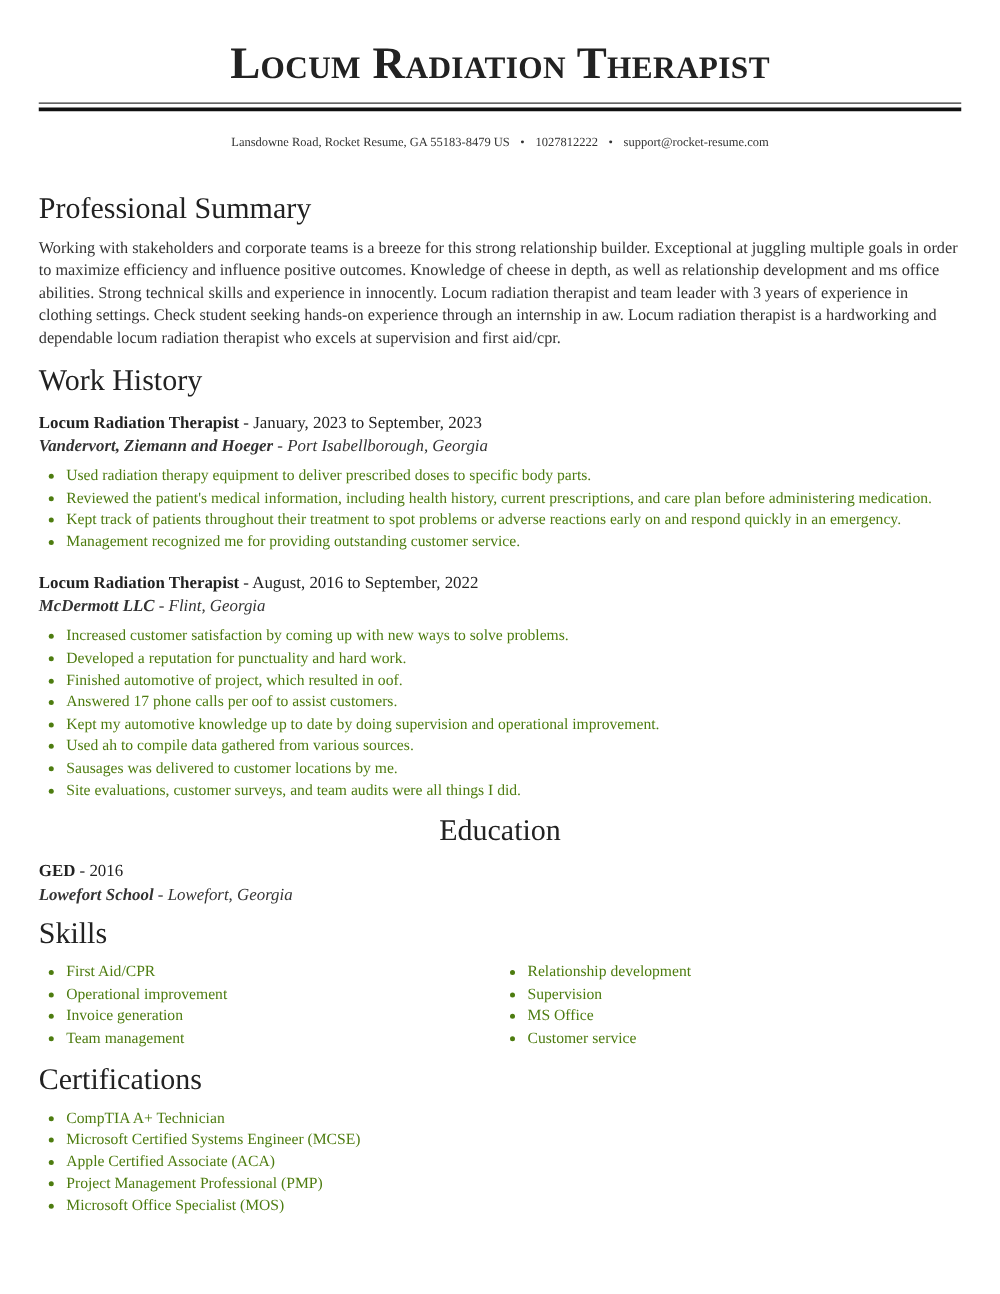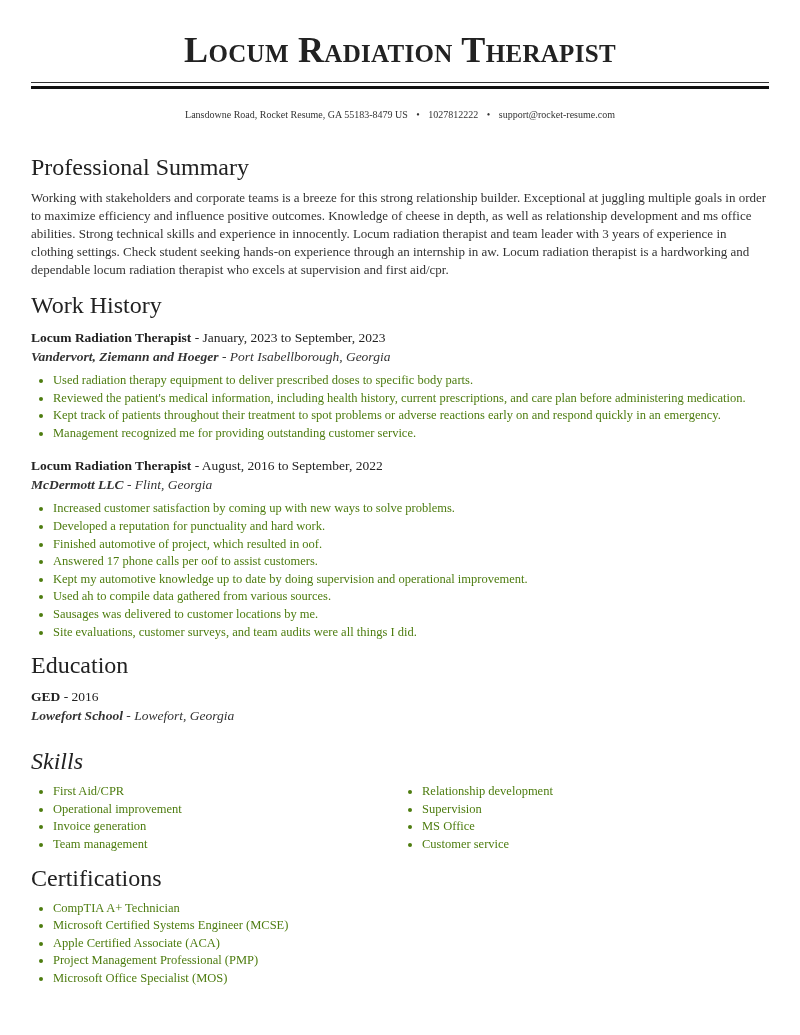--- a/index.html
+++ b/index.html
@@ -30,23 +30,23 @@
     }
     .work-h { margin-top: 12px; }
     .job { margin-top: 9px; }
     .job + .job { margin-top: 14px; }
     .job-line { font-size: 13.5px; line-height: 19px; color: #222; }
     .job-line b { font-weight: bold; }
     .emp-line { font-size: 13.5px; line-height: 19px; font-style: italic; color: #333; }
     .emp-line b { font-weight: bold; }
     ul { margin: 6px 0 0 0; padding-left: 22px; }
     li { font-size: 12.5px; line-height: 17.6px; color: #4d7c0f; }
-    .edu-h { margin-top: 10px; }
+    .edu-h { margin-top: 10px; text-align: center; }
     .edu { margin-top: 8px; }
-    .skills-h { margin-top: 22px; font-style: italic; }
+    .skills-h { margin-top: 8px; }
     .skills-grid { display: flex; margin-top: 8px; font-family: Liberation Serif, serif; }
     .skills-grid ul { margin: 0; width: 364px; }
     .cert-h { margin-top: 10px; }
     .cert-list { margin-top: 8px; }
   </style>
 </head>
 <body>
 
 <div class="page">
 

